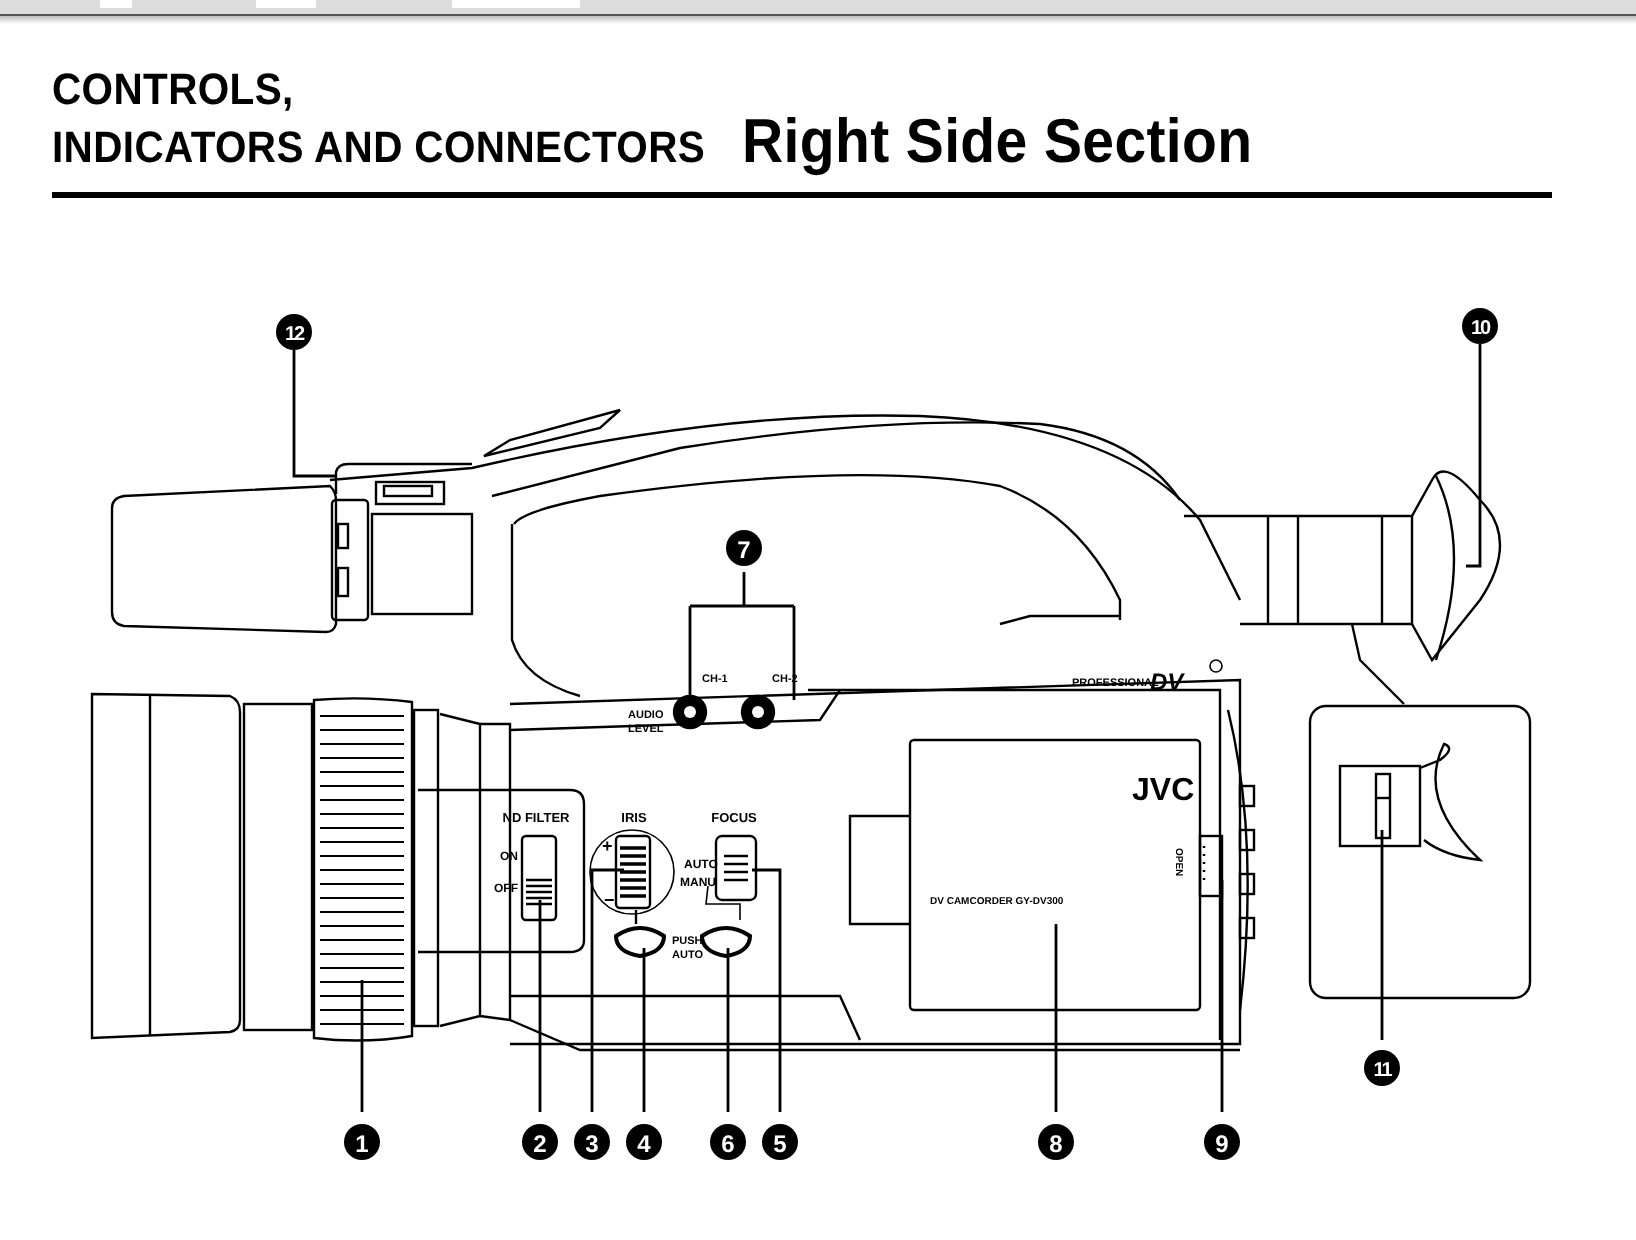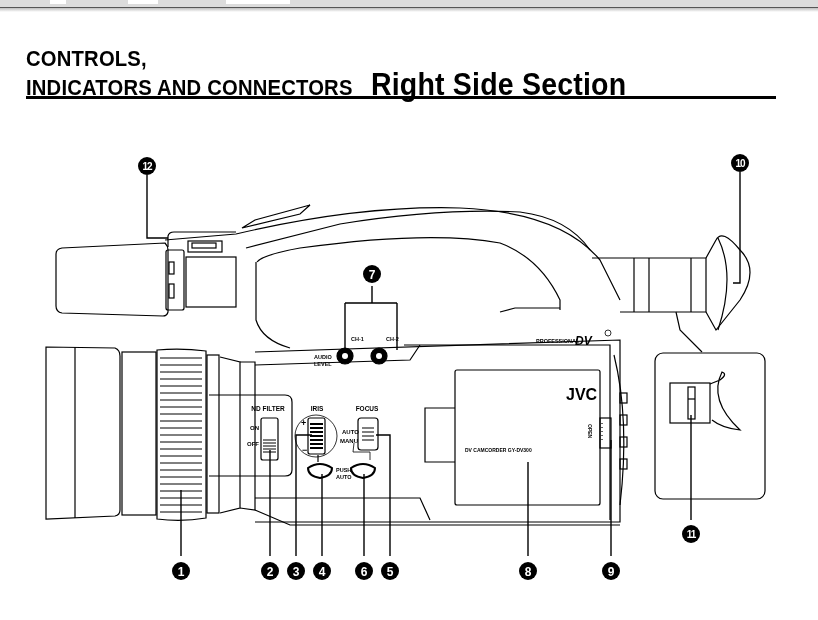--- a/index.html
+++ b/index.html
@@ -1,20 +1,20 @@
 <!DOCTYPE html>
 <html><head>
 <meta charset="utf-8">
 <style>
   html, body { margin:0; padding:0; background:#ffffff; }
   body { width:818px; height:620px; position:relative; overflow:hidden; font-family:"Liberation Sans", sans-serif; }
   .toolbar-strip { position:absolute; left:0; top:0; width:818px; height:7px; background:#dcdcdc; border-bottom:1px solid #555; }
   .toolbar-strip .slot { position:absolute; top:0; height:4px; background:#fff; }
   .toolbar-shadow { position:absolute; left:0; top:8px; width:818px; height:4px; background:linear-gradient(#bdbdbd,#ffffff); }
-  .heading { position:absolute; left:26px; top:46px; width:750px; }
+  .heading { position:absolute; left:26px; top:32px; width:750px; }
   .h-line1, .h-line2 { font-weight:bold; font-size:22px; color:#000; letter-spacing:0.2px; line-height:26px; transform:scaleX(0.92); transform-origin:left; white-space:nowrap; }
   .h-line2 { display:flex; align-items:baseline; }
   .h-section { font-size:31px; margin-left:20px; }
   .rule { position:absolute; left:26px; top:96px; width:750px; height:3px; background:#000; }
   svg.diagram { position:absolute; left:0; top:0; }
   .callout-text { font-family:"Liberation Sans", sans-serif; font-weight:bold; fill:#fff; text-anchor:middle; }
   .tiny { font-family:"Liberation Sans", sans-serif; font-weight:bold; fill:#000; }
 </style>
 </head>
 <body>

